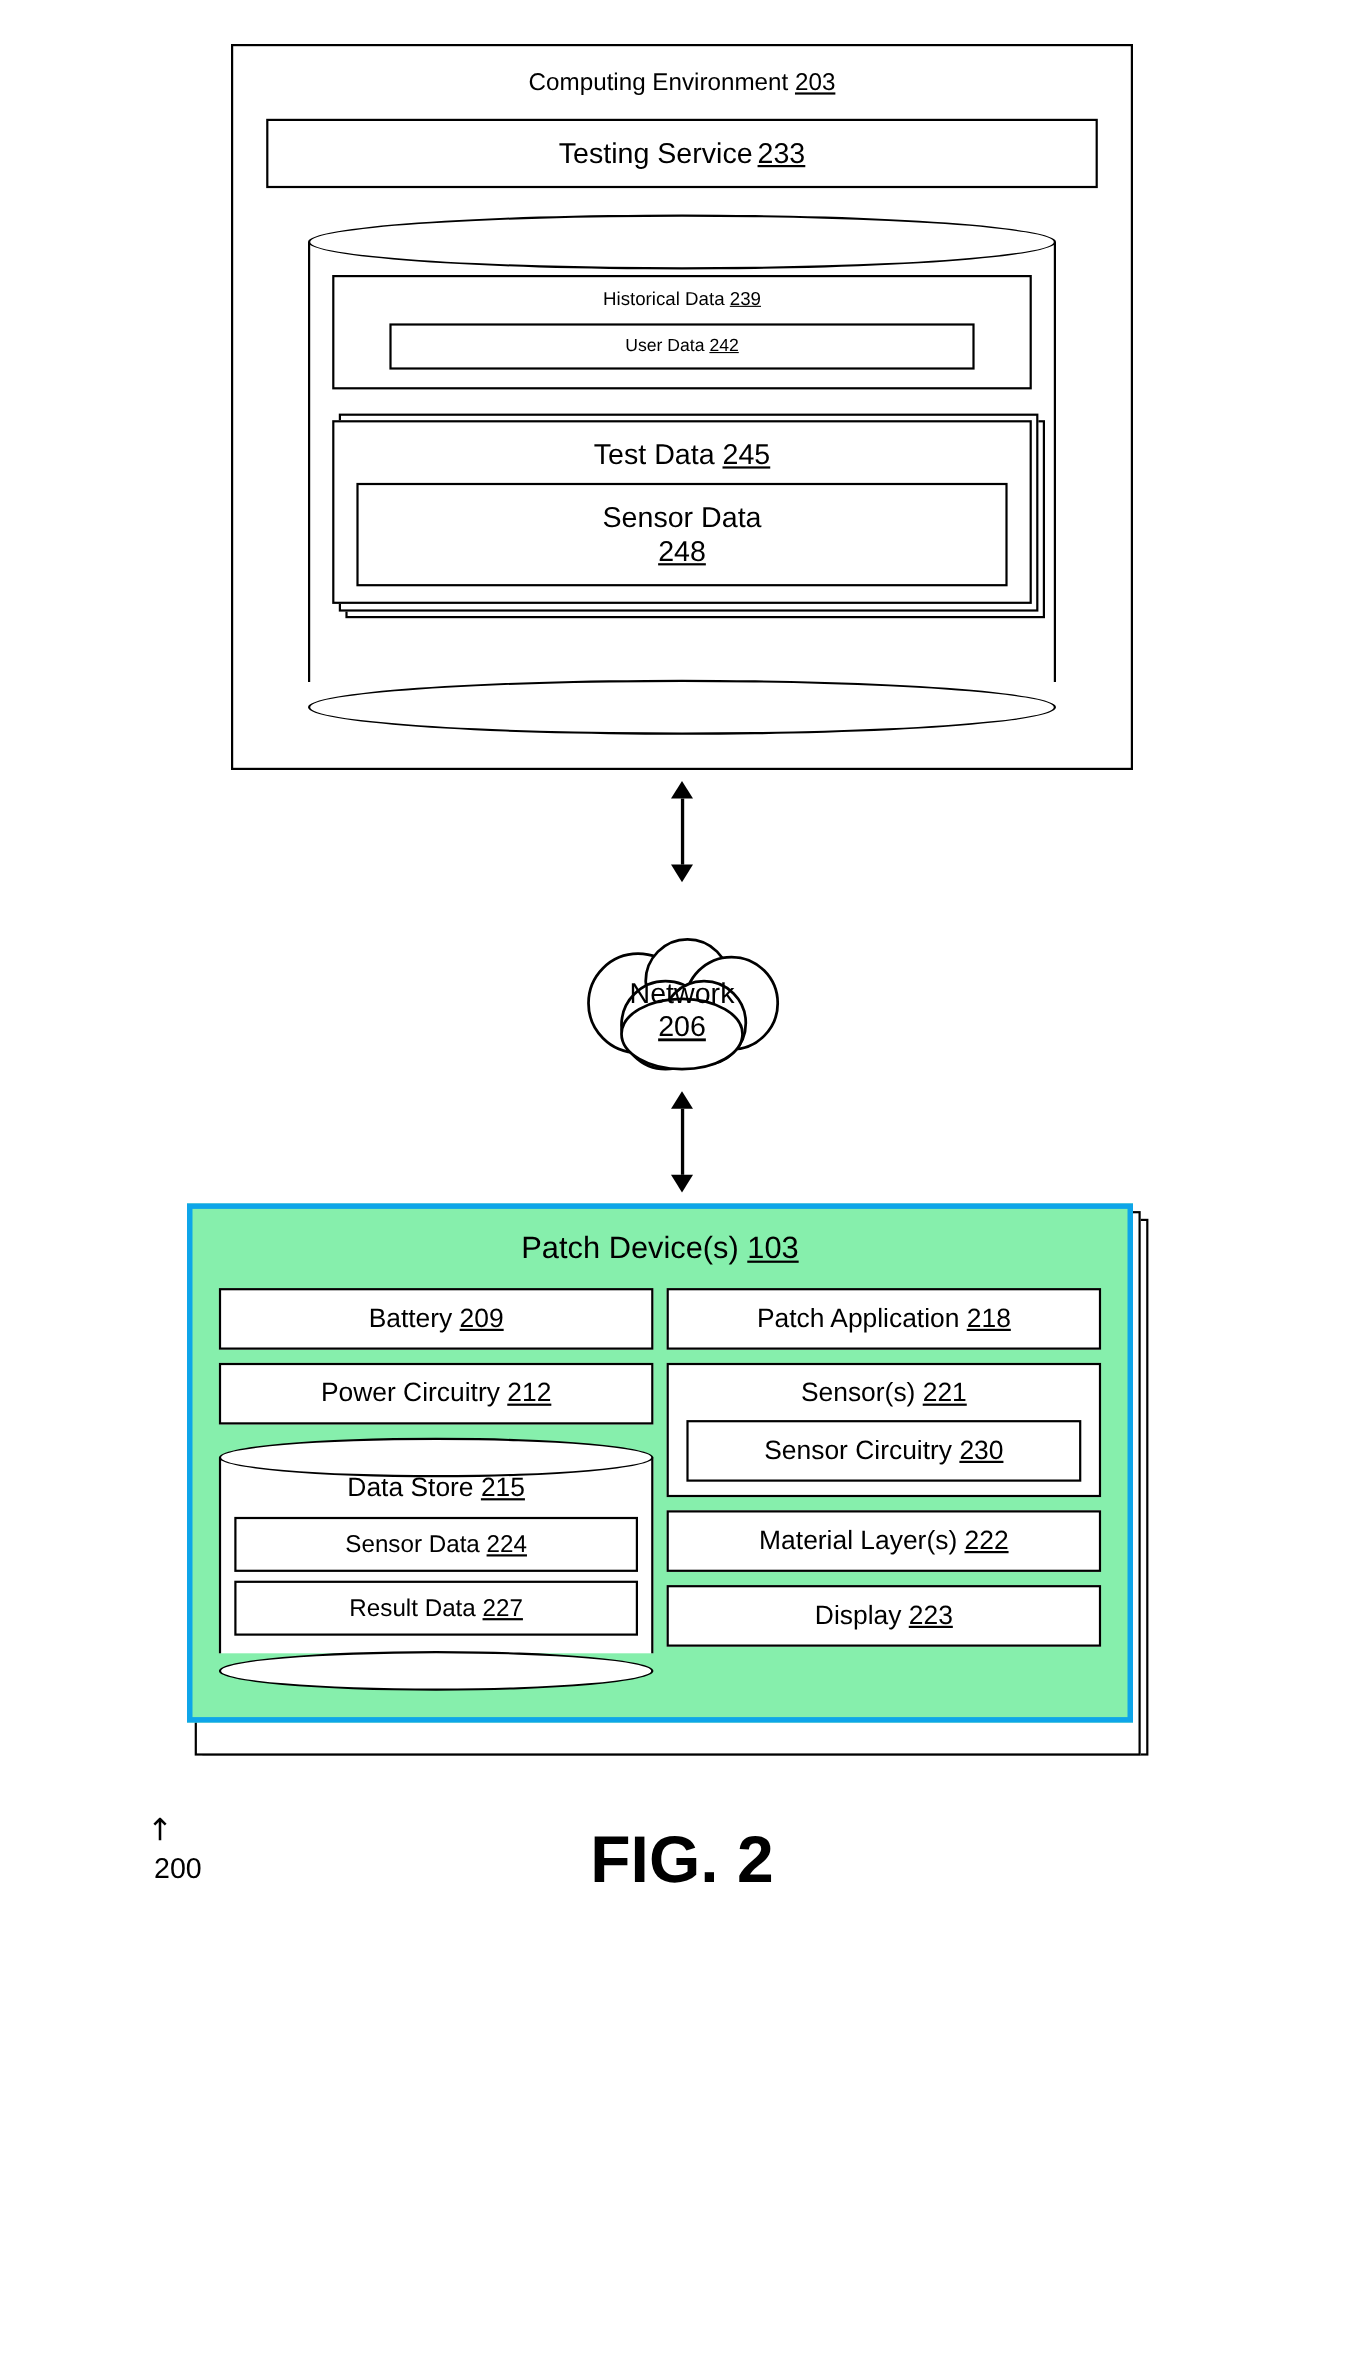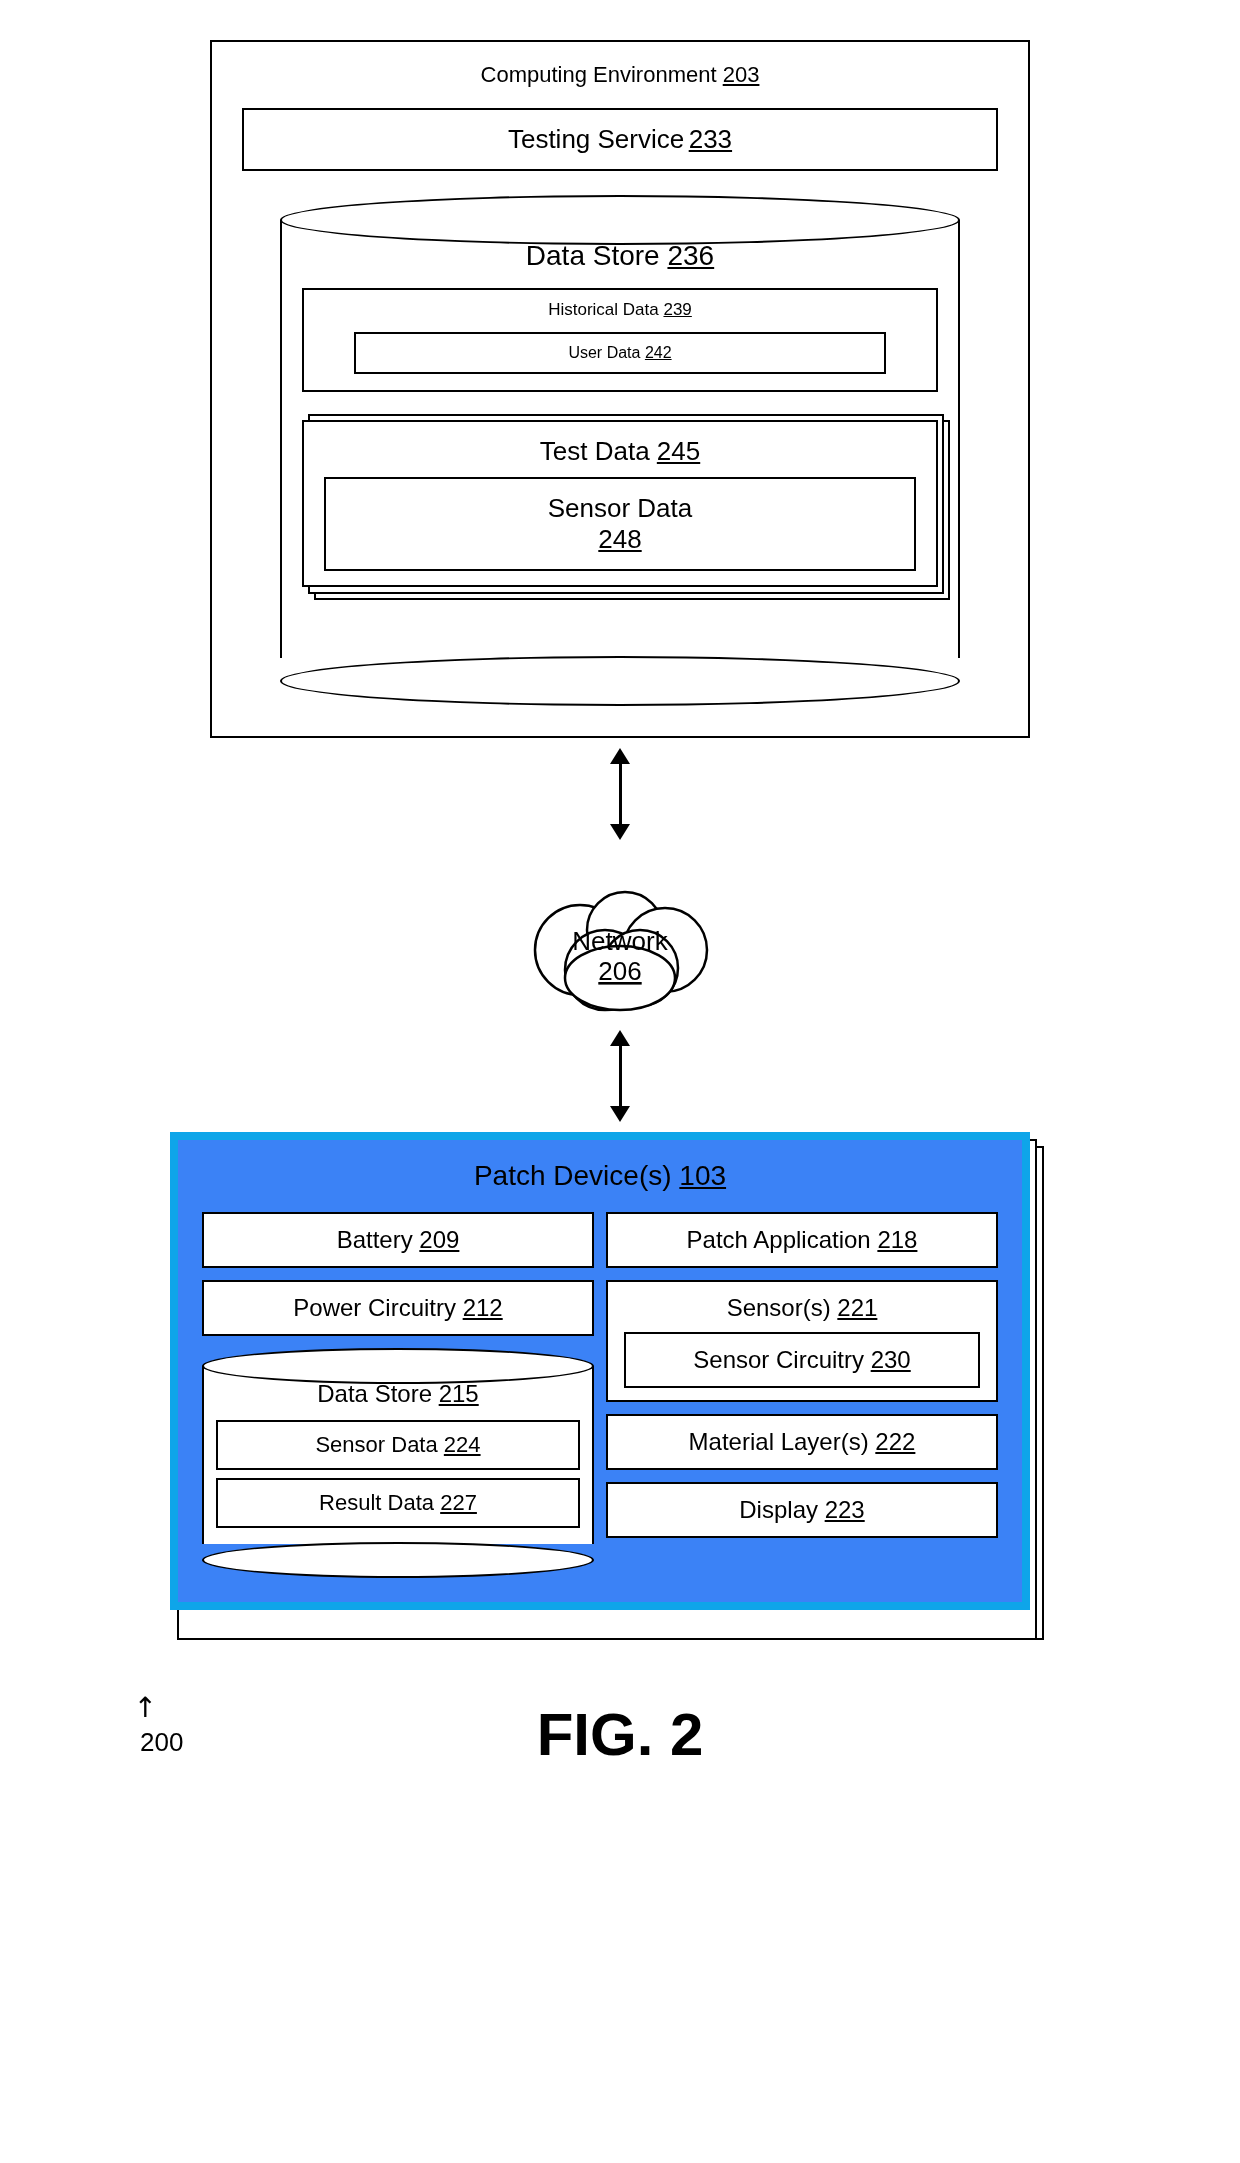--- a/index.html
+++ b/index.html
@@ -180,22 +180,22 @@
 
     
     .patch-devices-stack {
       position: relative;
       width: 900px;
       margin-top: 10px;
     }
 
     .patch-device-main {
       position: relative;
-      border: 8px solid #0ea5e9;
-      background: #3b82f6;
+      border: 5px solid #0ea5e9;
+      background: #86efac;
       width: 860px;
       padding: 20px 24px 24px 24px;
       z-index: 5;
     }
 
     .patch-device-title {
       text-align: center;
       font-size: 28px;
       margin-bottom: 20px;
     }
@@ -306,23 +306,20 @@
     </div>
 
     <div class="testing-service-box">
       <span class="box-label">Testing Service</span>&nbsp;<span class="box-label underline">233</span>
     </div>
 
     <div class="data-store-container">
       <div class="cylinder">
         <div class="cylinder-top"></div>
         <div class="cylinder-body">
-          <div class="cylinder-label">
-            <span>Data Store</span>&nbsp;<span class="underline">236</span>
-          </div>
 
           <div class="historical-data-box">
             <div class="historical-data-title">
               <span>Historical Data</span>&nbsp;<span class="underline">239</span>
             </div>
 
             <div class="user-data-box">
               <span>User Data</span>&nbsp;<span class="underline">242</span>
             </div>
           </div>

